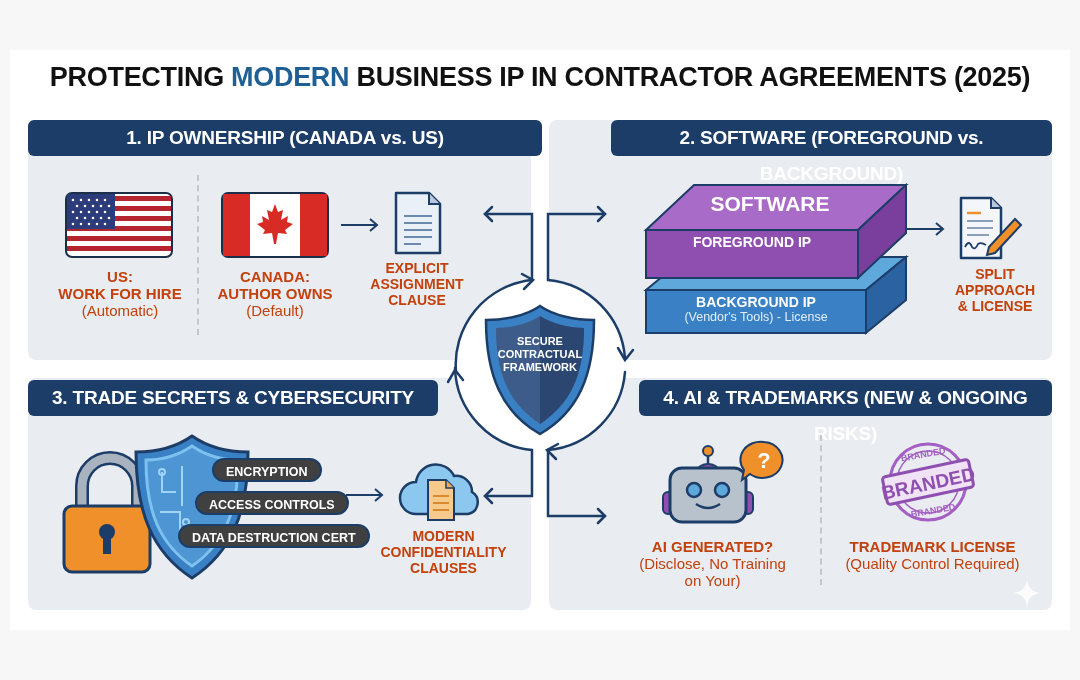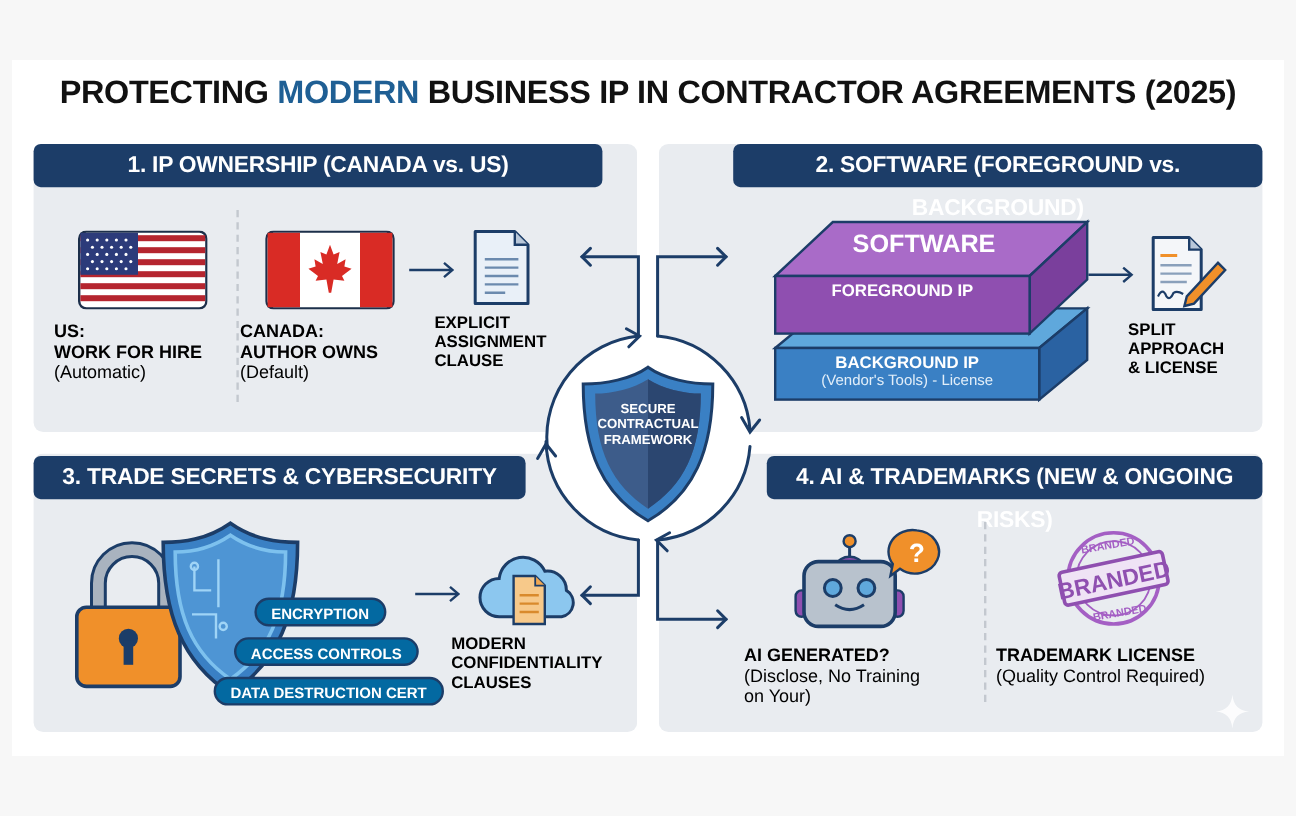--- a/index.html
+++ b/index.html
@@ -3,42 +3,42 @@
 <meta charset="utf-8">
 <style>
   * { box-sizing: border-box; margin: 0; padding: 0; }
   html, body { width: 1080px; height: 680px; background: #f7f7f7; overflow: hidden; }
   body { font-family: "Liberation Sans", "DejaVu Sans", sans-serif; position: relative; }
   .canvas { position: absolute; left: 10px; top: 50px; width: 1060px; height: 580px; background: #ffffff; }
   .title { position: absolute; left: 0; top: 62px; width: 1080px; text-align: center; font-size: 27px; font-weight: bold; color: #111; letter-spacing: -0.3px; }
   .title .hl { color: #1f5f94; }
   .panel { position: absolute; background: #e9ecf0; border-radius: 8px; }
   .hdr { position: absolute; background: #1c3d68; color: #fff; font-weight: bold; font-size: 19px; border-radius: 6px; height: 36px; line-height: 36px; text-align: center; letter-spacing: -0.2px; }
-  .lbl { position: absolute; text-align: left; color: #000000; font-size: 15px; line-height: 17px; }
+  .lbl { position: absolute; text-align: center; color: #c2410c; font-size: 15px; line-height: 17px; }
   .lbl b { font-weight: bold; display: block; }
   .abs { position: absolute; }
-  .pill { position: absolute; background: #0369a1; color: #fff; font-weight: bold; font-size: 12.5px; height: 24px; line-height: 24px; border-radius: 12px; padding: 0 12px; border: 2px solid #1c3d68; white-space: nowrap; margin-top: 40px; }
+  .pill { position: absolute; background: #404040; color: #fff; font-weight: bold; font-size: 12.5px; height: 24px; line-height: 24px; border-radius: 12px; padding: 0 12px; border: 2px solid #1c3d68; white-space: nowrap; }
   .slab-text { position: absolute; text-align: center; color: #fff; }
 </style>
 </head>
 <body>
 
 <div class="canvas"></div>
 
 <div class="title"><span>PROTECTING </span><span class="hl">MODERN</span><span> BUSINESS IP IN CONTRACTOR AGREEMENTS (2025)</span></div>
 
 <div class="panel" style="left:28px;top:120px;width:503px;height:240px;"></div>
 <div class="panel" style="left:549px;top:120px;width:503px;height:240px;"></div>
 <div class="panel" style="left:28px;top:378px;width:503px;height:232px;"></div>
 <div class="panel" style="left:549px;top:378px;width:503px;height:232px;"></div>
 
 <div class="abs" style="left:531px;top:120px;width:18px;height:490px;background:#fff;"></div>
 <div class="abs" style="left:28px;top:360px;width:1024px;height:18px;background:#fff;"></div>
 
-<div class="hdr" style="left:28px;top:120px;width:474px;">1. IP OWNERSHIP (CANADA vs. US)</div>
+<div class="hdr" style="left:28px;top:120px;width:514px;">1. IP OWNERSHIP (CANADA vs. US)</div>
 <div class="hdr" style="left:611px;top:120px;width:441px;">2. SOFTWARE (FOREGROUND vs. BACKGROUND)</div>
 <div class="hdr" style="left:28px;top:380px;width:410px;">3. TRADE SECRETS &amp; CYBERSECURITY</div>
 <div class="hdr" style="left:639px;top:380px;width:413px;">4. AI &amp; TRADEMARKS (NEW &amp; ONGOING RISKS)</div>
 
 <div class="abs" style="left:65px;top:192px;width:108px;height:66px;">
   <svg width="108" height="66" viewBox="0 0 108 66">
     <rect x="1" y="1" width="106" height="64" rx="6" fill="#fff" stroke="#1c2f4a" stroke-width="2"></rect>
     <g fill="#b5252f">
       <rect x="2" y="4" width="104" height="5"></rect>
         <rect x="2" y="14" width="104" height="5"></rect>

